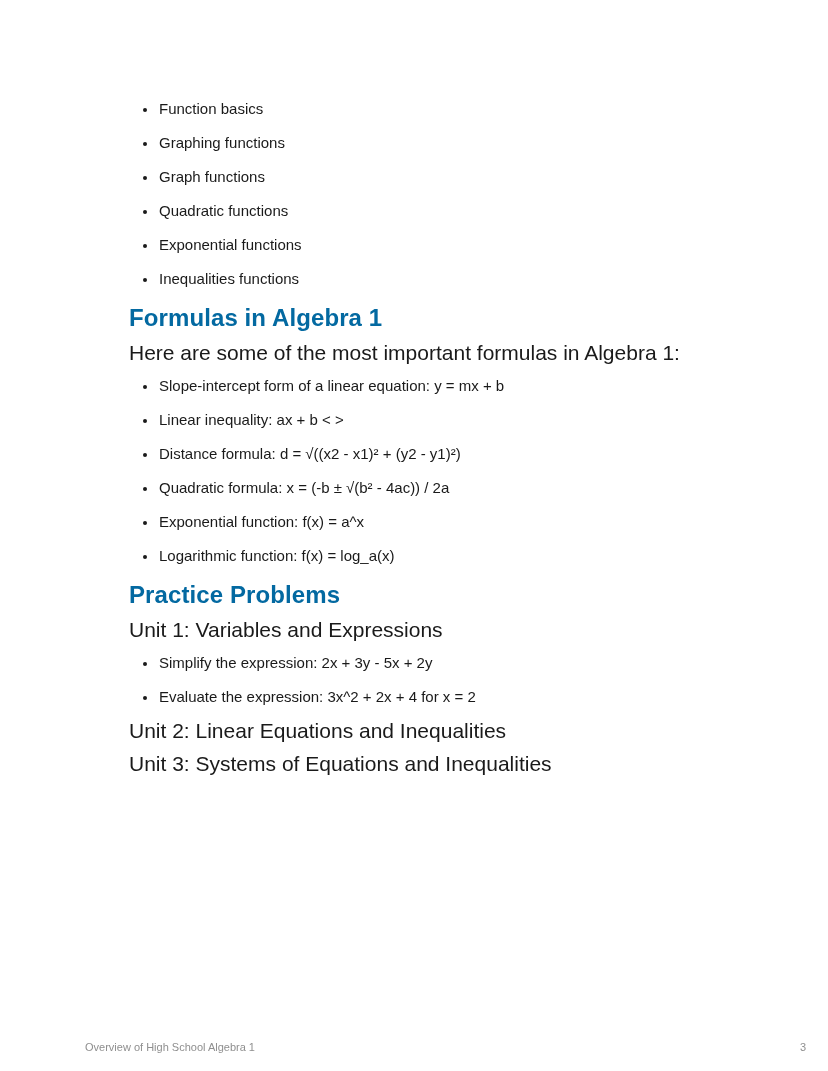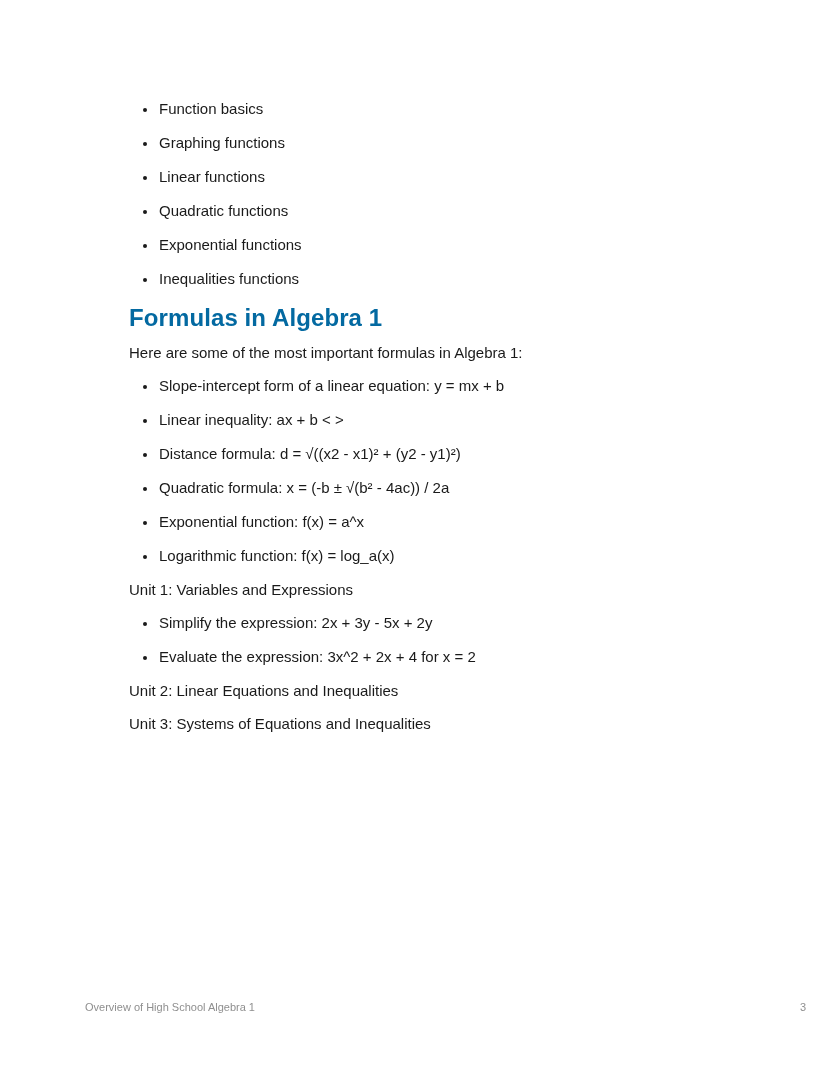--- a/index.html
+++ b/index.html
@@ -16,21 +16,21 @@
     position: relative;
     width: 828px;
     height: 1071px;
     background: #ffffff;
   }
   .content {
     padding: 98px 97px 0 97px;
   }
   p {
     margin: 0 0 11px 0;
-    font-size: 15px;
+    font-size: 21px;
     line-height: 22px;
   }
   h2 {
     margin: 13px 0 9px 0;
     font-size: 24px;
     line-height: 30px;
     font-weight: 700;
     letter-spacing: 0.1px;
     color: #0369a1;
   }
@@ -46,55 +46,56 @@
     padding-left: 1px;
   }
   li::marker {
     font-size: 13px;
     color: #1a1a1a;
   }
   .footer {
     position: absolute;
     left: 37px;
     right: 38px;
-    top: 1000px;
+    top: 1040px;
     display: flex;
     justify-content: space-between;
     align-items: flex-start;
     font-size: 11px;
     line-height: 14px;
     color: #8f8f8f;
   }
 </style>
 </head>
 <body>
 
 <div class="page">
   <main class="content">
 
     <ul class="bullet-list">
       <li>Function basics</li>
       <li>Graphing functions</li>
-      <li>Linear functions</li>
+      <li>Graph functions</li>
       <li>Quadratic functions</li>
       <li>Exponential functions</li>
       <li>Inequalities functions</li>
     </ul>
 
     <h2>Formulas in Algebra 1</h2>
     <p>Here are some of the most important formulas in Algebra 1:</p>
     <ul class="bullet-list">
       <li>Slope-intercept form of a linear equation: y = mx + b</li>
       <li>Linear inequality: ax + b &lt; &gt;</li>
       <li>Distance formula: d = √((x2 - x1)² + (y2 - y1)²)</li>
       <li>Quadratic formula: x = (-b ± √(b² - 4ac)) / 2a</li>
       <li>Exponential function: f(x) = a^x</li>
       <li>Logarithmic function: f(x) = log_a(x)</li>
     </ul>
 
+    <h2>Practice Problems</h2>
 
     <p>Unit 1: Variables and Expressions</p>
     <ul class="bullet-list">
       <li>Simplify the expression: 2x + 3y - 5x + 2y</li>
       <li>Evaluate the expression: 3x^2 + 2x + 4 for x = 2</li>
     </ul>
 
     <p>Unit 2: Linear Equations and Inequalities</p>
 
     <p>Unit 3: Systems of Equations and Inequalities</p>

